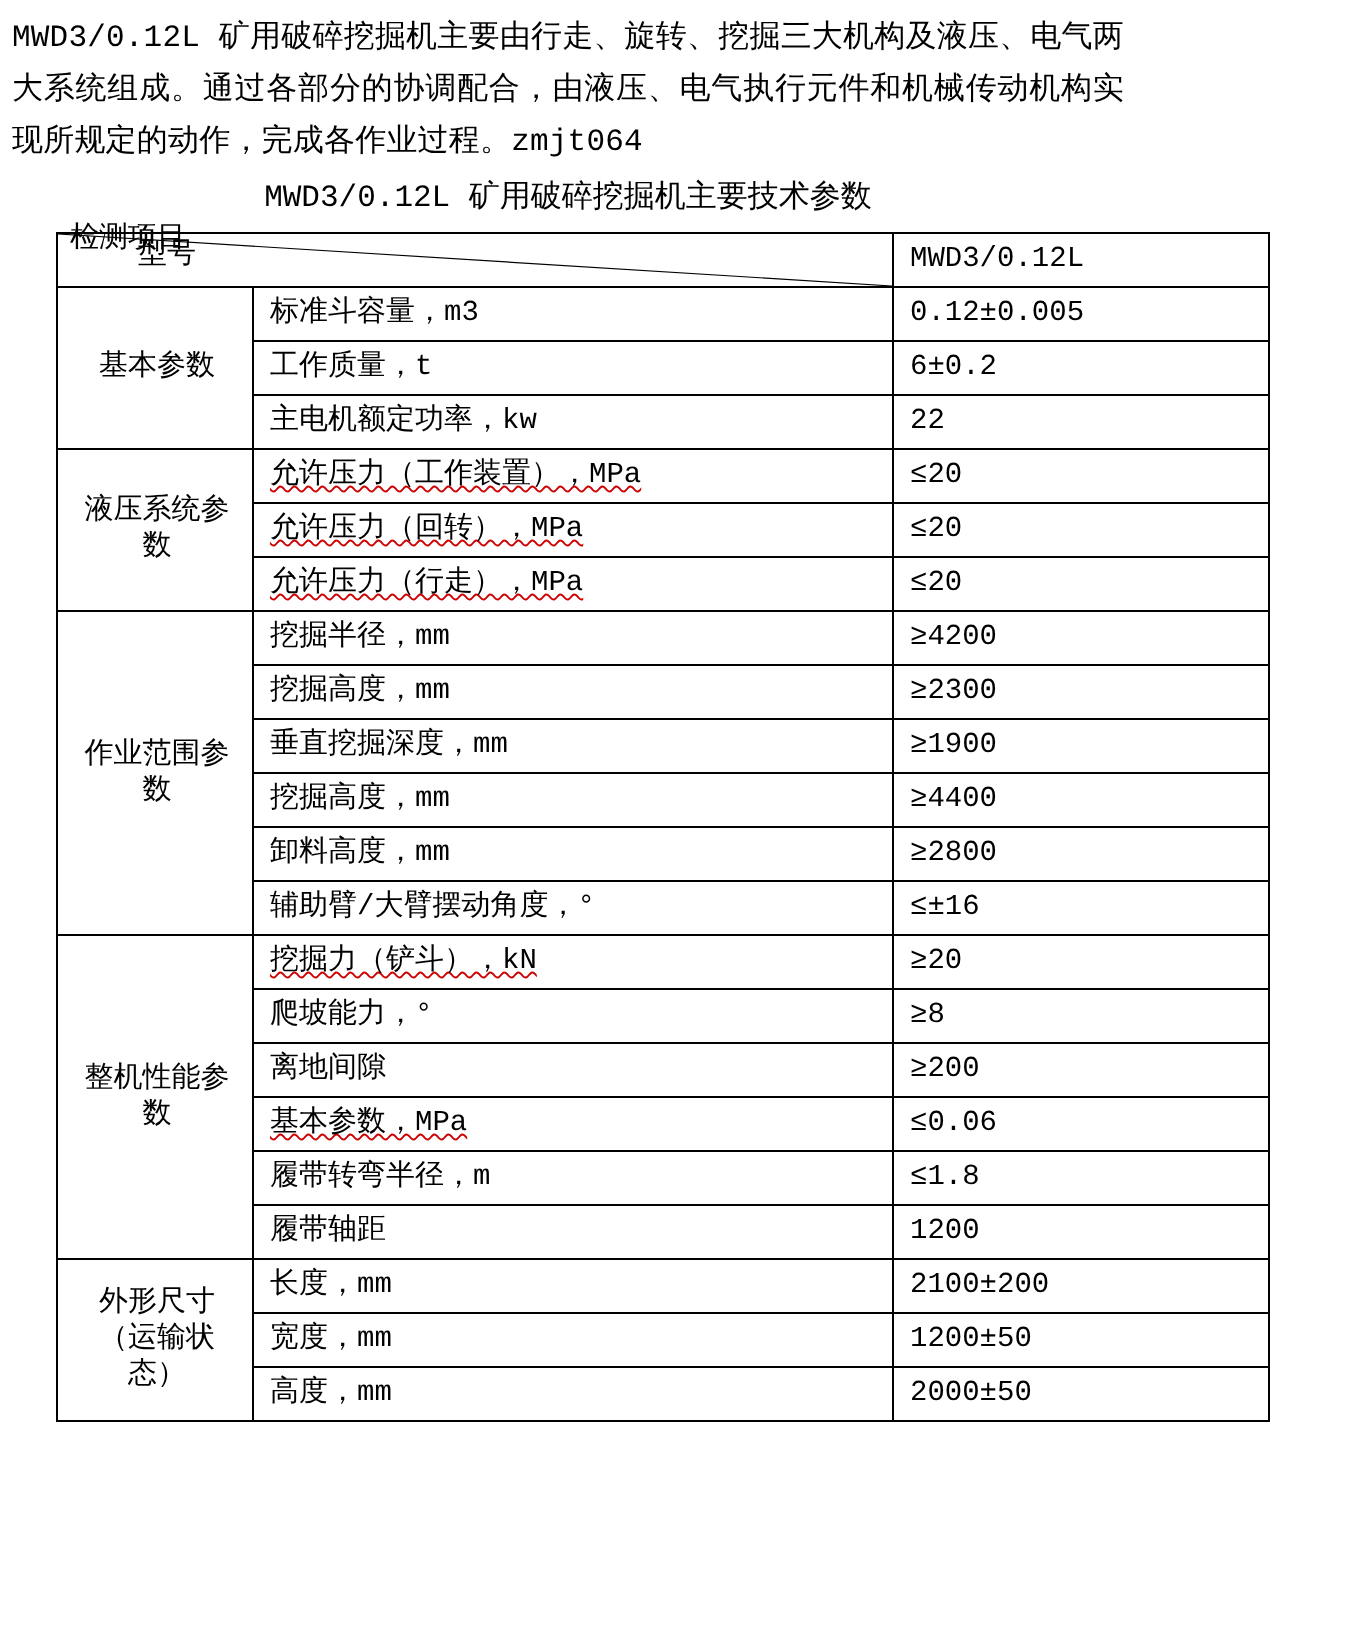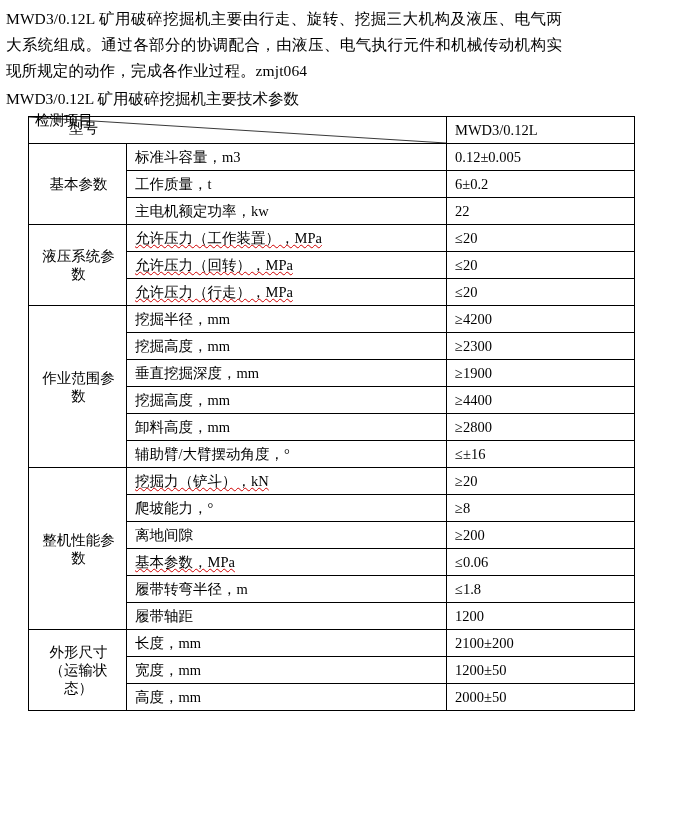--- a/index.html
+++ b/index.html
@@ -13,36 +13,38 @@
     font-family: "Liberation Serif", "DejaVu Serif", serif;
     color: #000000;
     overflow: hidden;
   }
   .page {
     width: 570px;
     height: 818px;
     position: relative;
     box-sizing: border-box;
     padding: 4px 8px 0 6px;
+    font-family: Liberation Mono, monospace;
   }
   .para {
     font-size: 15.5px;
     line-height: 26px;
     text-align: justify;
     text-justify: inter-ideograph;
     margin: 0 0 0 0;
     letter-spacing: 0.1px;
   }
   .para.first {
     margin-top: 2px;
   }
   .caption {
     font-size: 15.5px;
     line-height: 26px;
     margin: 2px 0 4px 0;
+    text-align: center;
   }
   table.spec {
     border-collapse: collapse;
     width: 606px;
     margin-left: 22px;
     table-layout: fixed;
   }
   table.spec td {
     border: 1px solid #000000;
     font-size: 14.5px;

